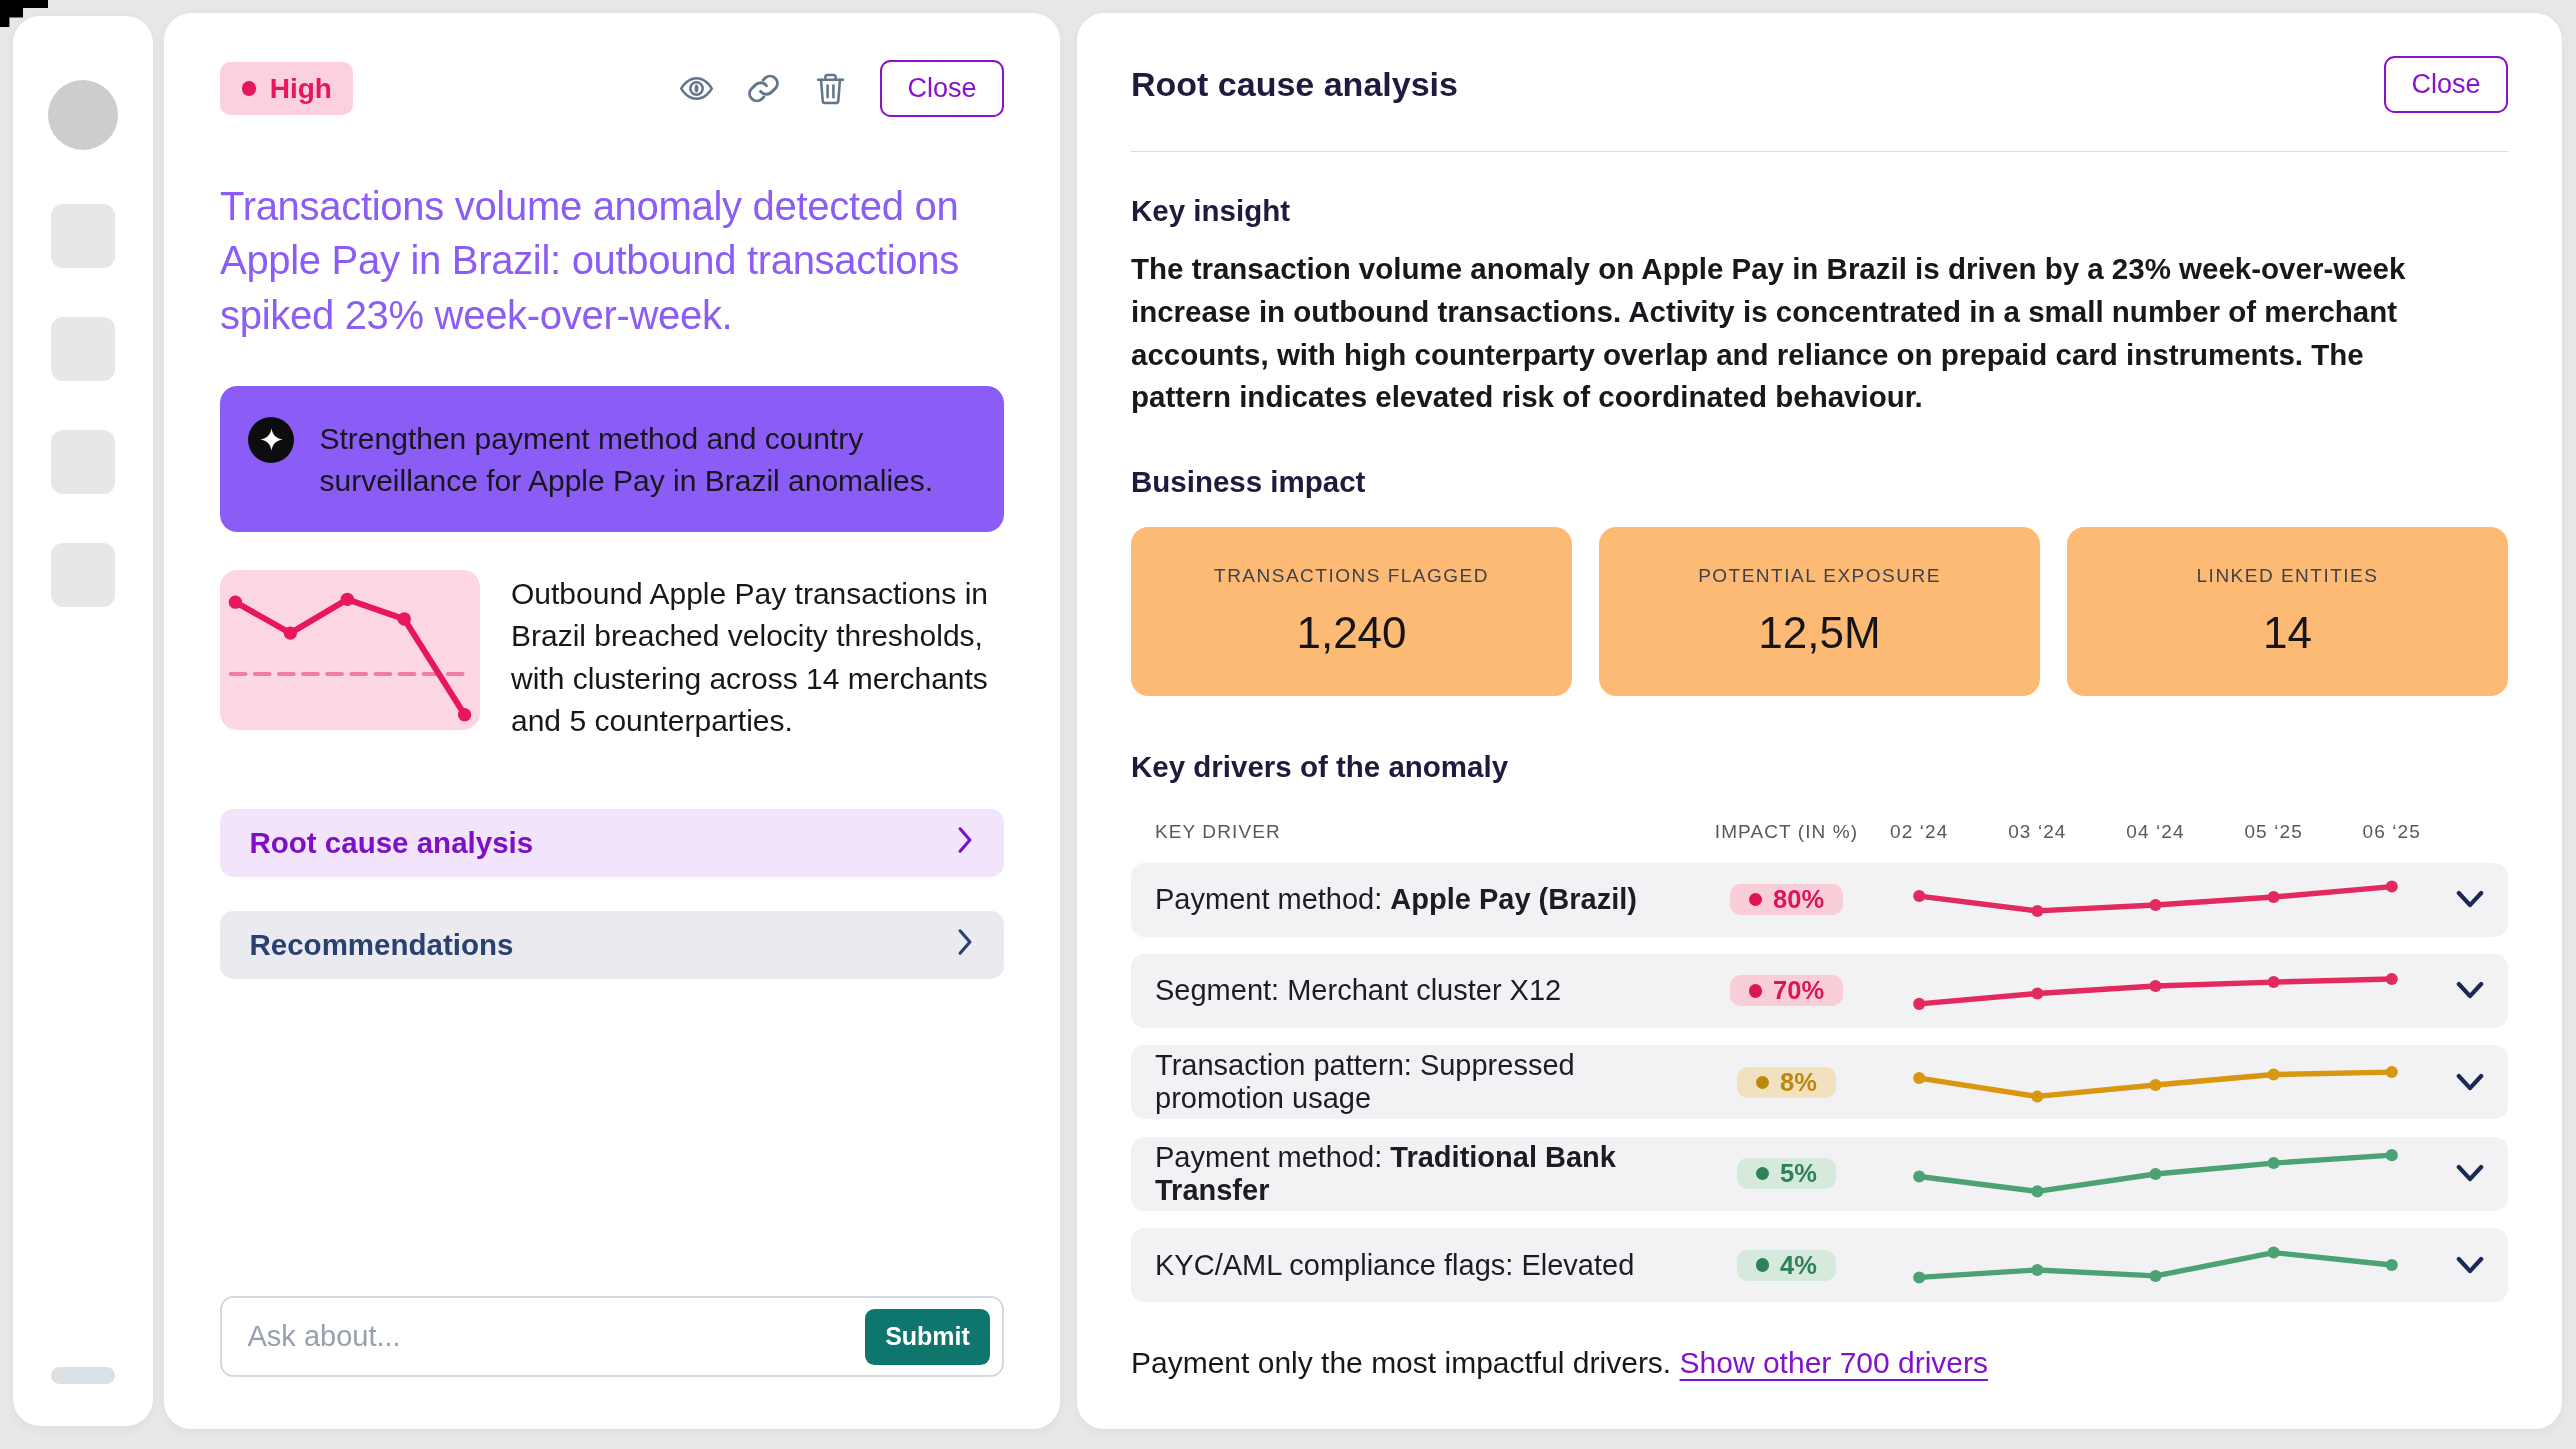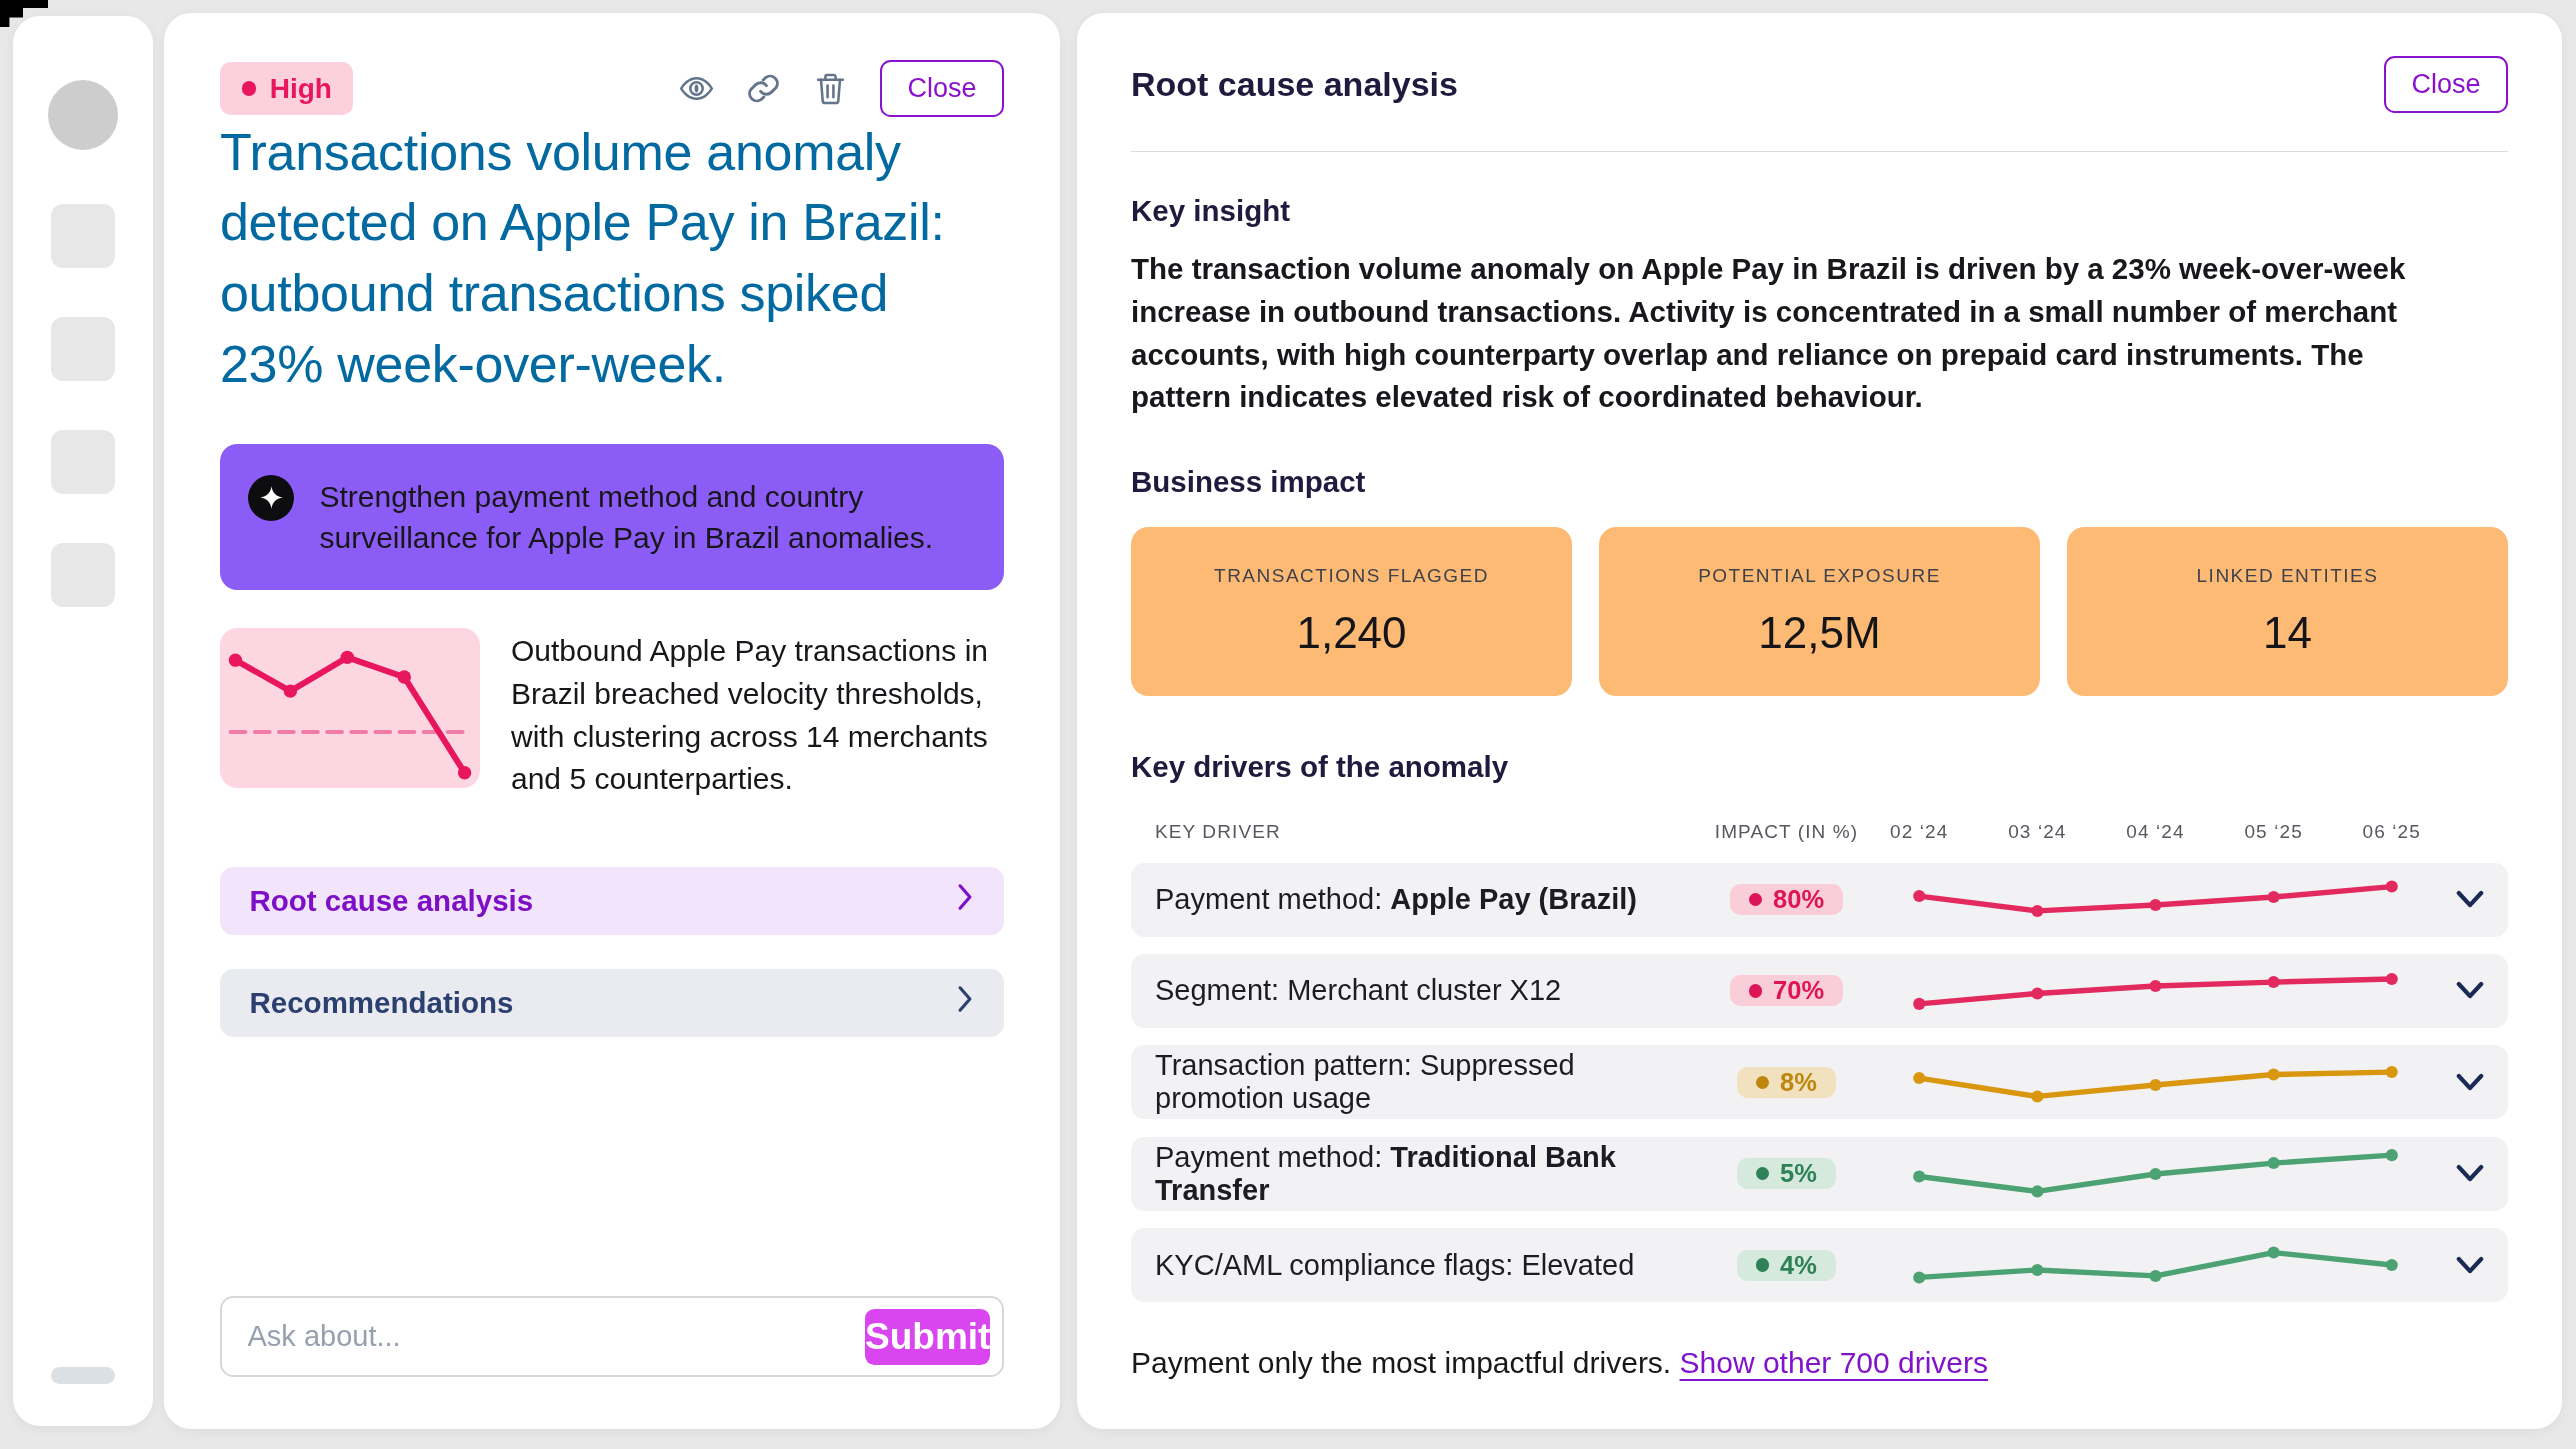--- a/index.html
+++ b/index.html
@@ -26,36 +26,36 @@
   
   #middle-card { left: 164px; top: 13.4px; width: 896px; height: 1416px; padding: 47px 56px; }
   .mid-header { display: flex; justify-content: space-between; align-items: center; }
   .sev-badge { display: inline-flex; align-items: center; gap: 13.4px; background: #fcd1dd; color: #e8175d;
     font-size: 28px; font-weight: 700; padding: 10.7px 21.5px; border-radius: 10.7px; }
   .sev-dot { width: 14.8px; height: 14.8px; border-radius: 50%; background: #e8175d; }
   .icon-row { display: flex; align-items: center; gap: 32px; }
   .tool-icon { width: 35px; height: 35px; display: inline-flex; }
   .btn-outline { background: #fff; border: 2px solid #8a12cc; color: #8a12cc; font-size: 27px;
     padding: 10.7px 25.5px; border-radius: 10.7px; font-family: inherit; cursor: pointer; }
-  .alert-title { font-size: 52px; line-height: 1.36; letter-spacing: -0.3px; color: #0369a1; width: 778px; }
+  .alert-title { margin-top: 62px; font-size: 40px; line-height: 1.36; letter-spacing: -0.3px; color: #8b5cf6; width: 778px; }
   .suggestion { margin-top: 44px; background: #8b5cf6; border-radius: 17.4px; padding: 31px 28px; display: flex; gap: 25.5px; align-items: flex-start; }
   .spark-badge { flex: none; width: 46px; height: 46px; border-radius: 50%; background: #0d0d0f; display: flex; align-items: center; justify-content: center; }
   .suggestion-text { font-size: 30px; line-height: 1.38; color: #17171b; padding-top: 1.3px; }
   .chart-row { margin-top: 38px; display: flex; gap: 31px; }
   .mini-chart { flex: none; width: 260px; height: 160px; background: #fcd7e1; border-radius: 17.4px; overflow: hidden; }
   .chart-caption { font-size: 30px; line-height: 1.42; color: #17171b; width: 510px; margin-top: 2.7px; }
   .panel-btn { height: 68px; border-radius: 13.4px; display: flex; align-items: center; justify-content: space-between;
     padding: 0 29.5px; font-size: 29.5px; font-weight: 700; cursor: pointer; }
   .panel-btn.rc { margin-top: 66px; background: #f2e4fb; color: #7d10c6; }
   .panel-btn.rec { margin-top: 34px; background: #e9ebf1; color: #2c4070; }
   .ask-bar { position: absolute; left: 56px; right: 56px; bottom: 52px; height: 81px; border: 2px solid #d8d8dc;
     border-radius: 13.4px; background: #fff; display: flex; align-items: center; padding: 0 12px 0 25.5px; }
   .ask-input { flex: 1; border: none; outline: none; font-size: 29px; font-family: inherit; color: #2d3748; background: transparent; }
   .ask-input::placeholder { color: #96a0af; }
-  .submit-btn { width: 125px; height: 56px; background: #d946ef; color: #fff; font-weight: 700; font-size: 37px;
+  .submit-btn { width: 125px; height: 56px; background: #0f766e; color: #fff; font-weight: 700; font-size: 25px;
     border: none; border-radius: 9.4px; font-family: inherit; cursor: pointer; }
 
   
   #right-card { left: 1077px; top: 13.4px; width: 1485px; height: 1416px; padding: 43px 54px; }
   .rc-header { display: flex; justify-content: space-between; align-items: center; }
   .rc-title { font-size: 34px; font-weight: 600; color: #1e1b3e; }
   .divider { height: 1.3px; background: #dcdcdf; margin-top: 38px; }
   .section-h { font-size: 29.5px; font-weight: 700; color: #1e1b3e; }
   .h-insight { margin-top: 42px; }
   .insight-body { margin-top: 20px; font-size: 29.5px; line-height: 1.45; color: #18181c; width: 1322px; font-weight: bold; }

